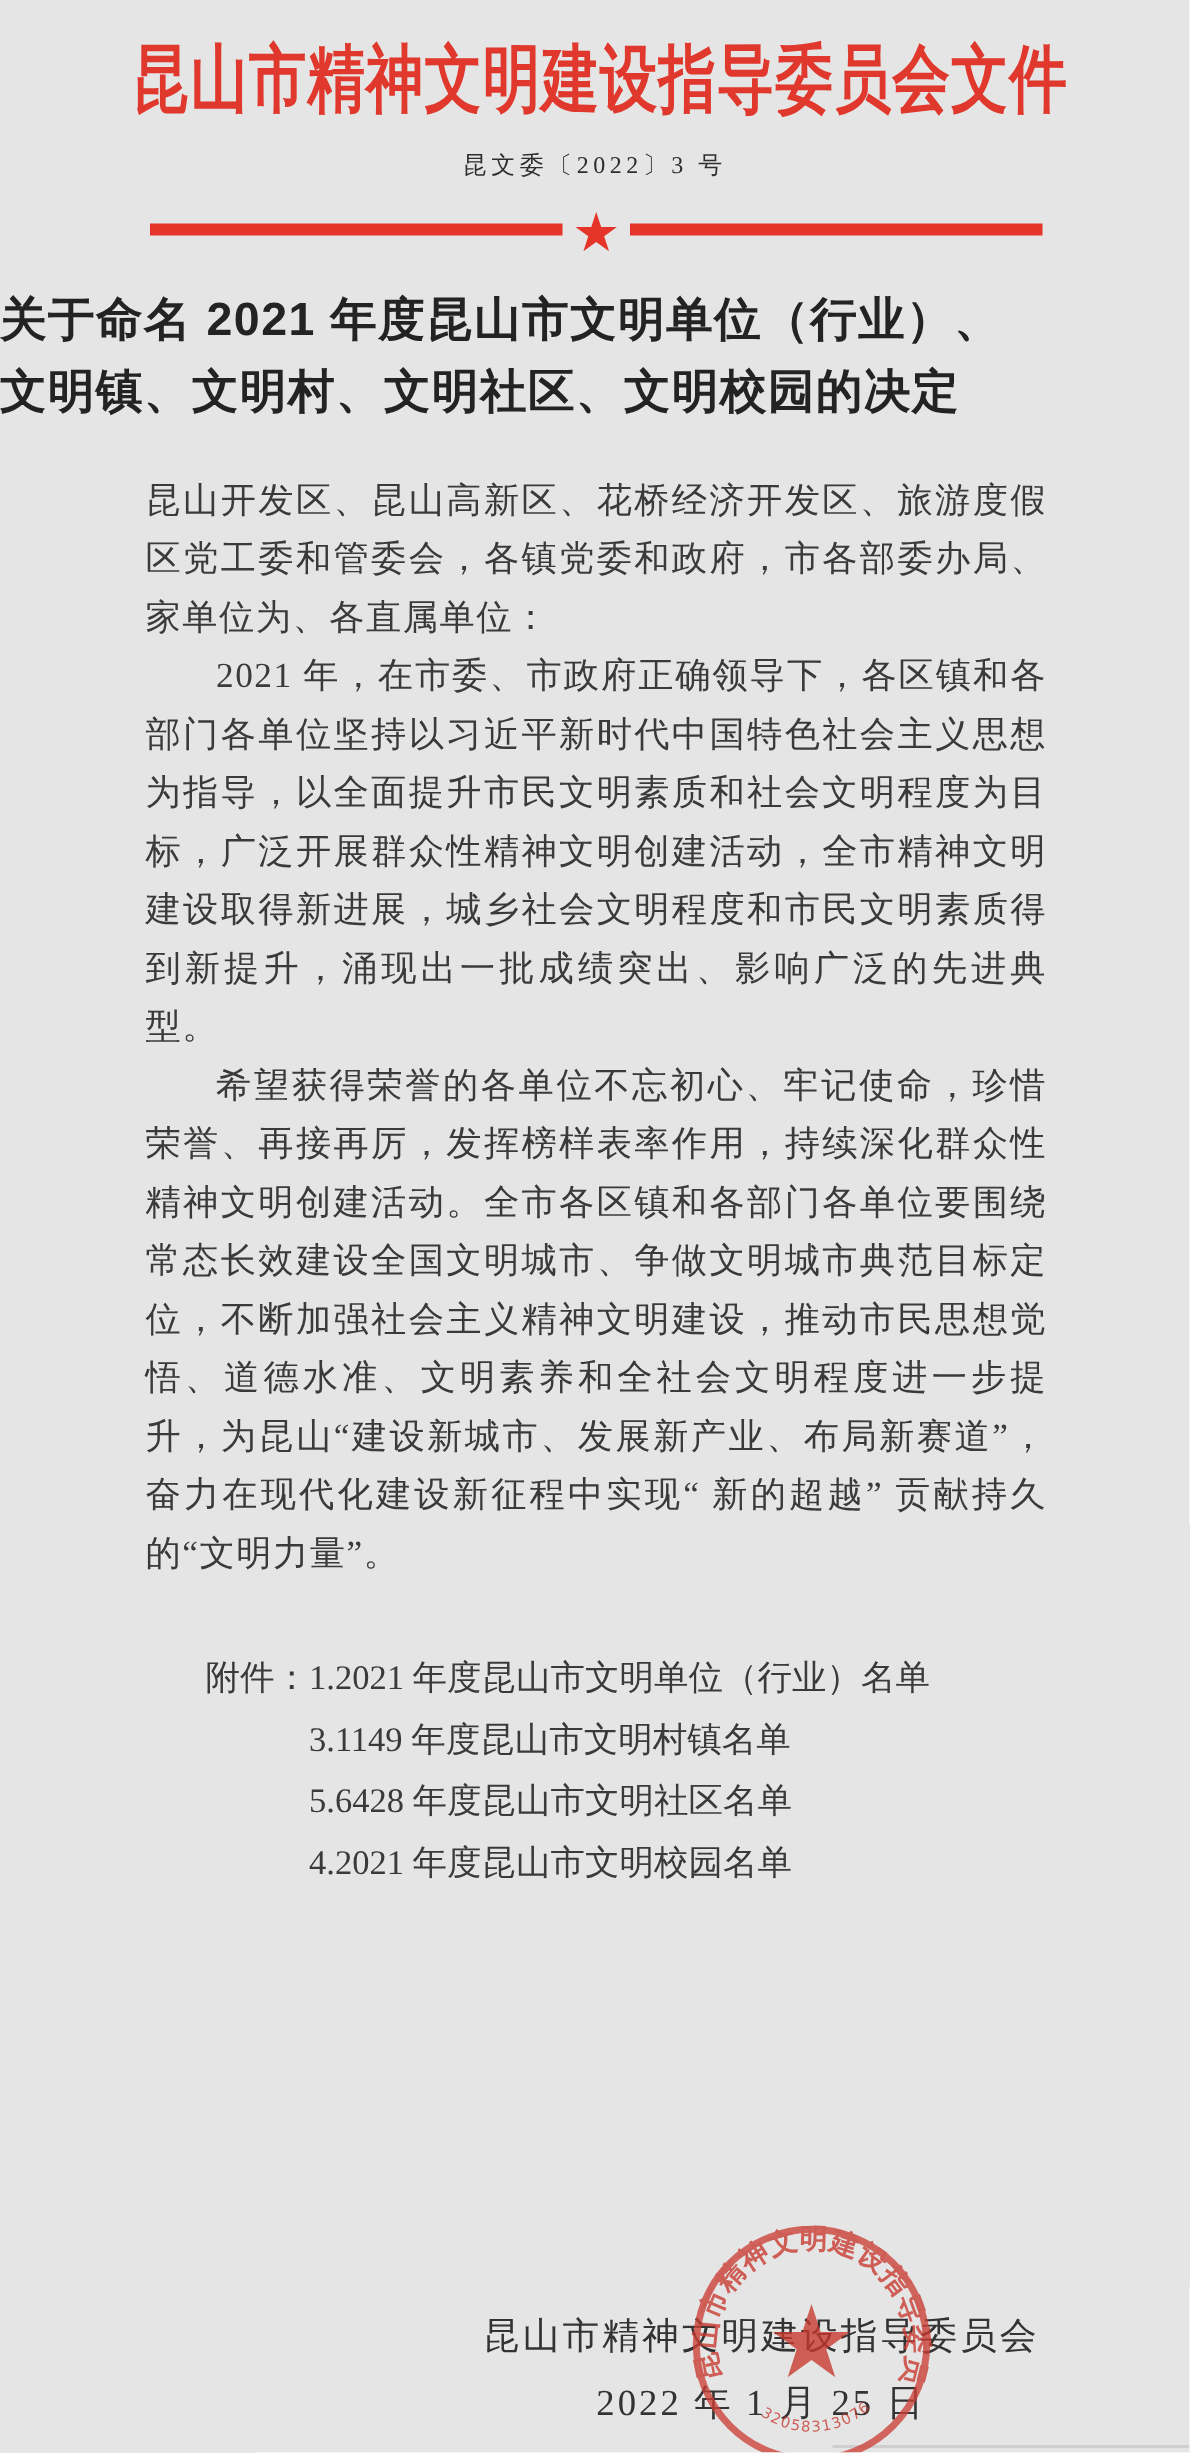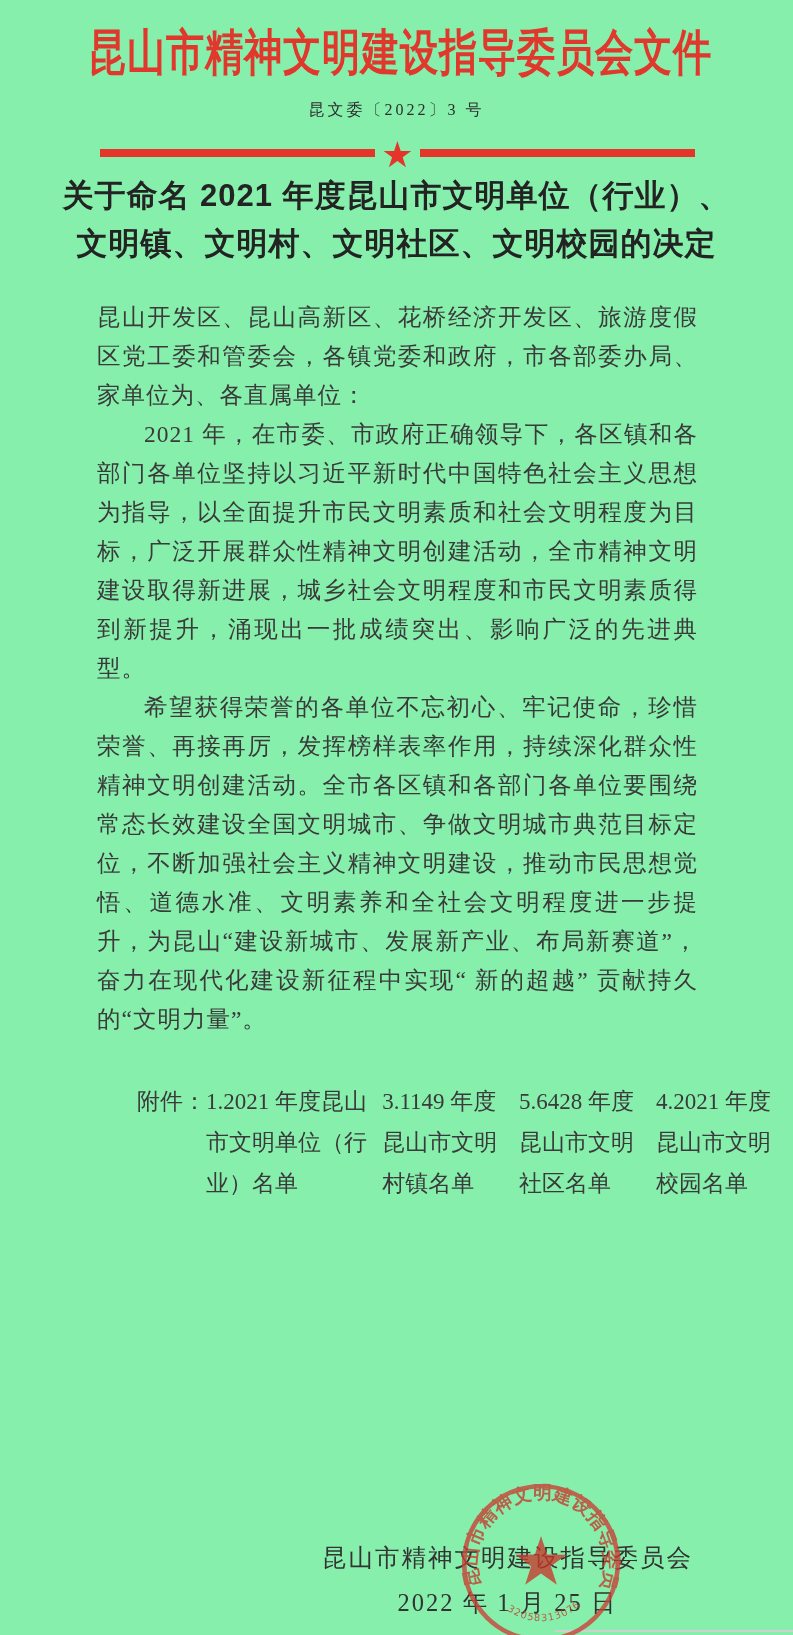--- a/index.html
+++ b/index.html
@@ -1,21 +1,21 @@
 <!DOCTYPE html>
 <html><head>
 <meta charset="utf-8">
 <style>
   * { margin:0; padding:0; box-sizing:border-box; }
   html,body { background:#ffffff; }
   .page {
     position:relative;
     width:793px; height:1635px;
     margin:0 auto;
-    background:#86efac;
+    background:#e5e5e5;
     overflow:hidden;
     font-family:"Liberation Serif","DejaVu Serif",serif;
     color:#3a3a3a;
   }
   .header-title {
     margin-top:20px;
     text-align:center;
     white-space:nowrap;
   }
   .header-title span {
@@ -42,22 +42,22 @@
   }
   .red-rule .bar { flex:1; height:8px; background:#e5352a; }
   .red-rule .star {
     color:#e5352a;
     font-size:36px;
     line-height:28px;
     padding:0 6px;
     transform:translateY(2px);
   }
   .doc-title {
-    margin-top:5px;
-    text-align:center;
+    margin-top:22px;
+    text-align:left;
     font-family:"Liberation Sans","DejaVu Sans",sans-serif;
     font-weight:bold;
     font-size:31px;
     letter-spacing:1px;
     color:#232323;
     line-height:48px;
   }
   .body-text {
     margin:30px 95px 0 97px;
     font-size:23.5px;
@@ -68,21 +68,21 @@
   }
   .body-text p.indent { text-indent:2em; }
   .attachments {
     margin:42px 0 0 137px;
     font-size:23px;
     line-height:41px;
     color:#3a3a3a;
     display:flex;
   }
   .attachments .label { white-space:nowrap; }
-  .attachments .items { display:flex; }
+  .attachments .items { display:flex; flex-direction:column; }
   .signature {
     position:absolute;
     top:1535px;
     right:100px;
     text-align:center;
     font-size:24.5px;
     letter-spacing:2px;
     color:#333;
     line-height:45px;
     z-index:1;

